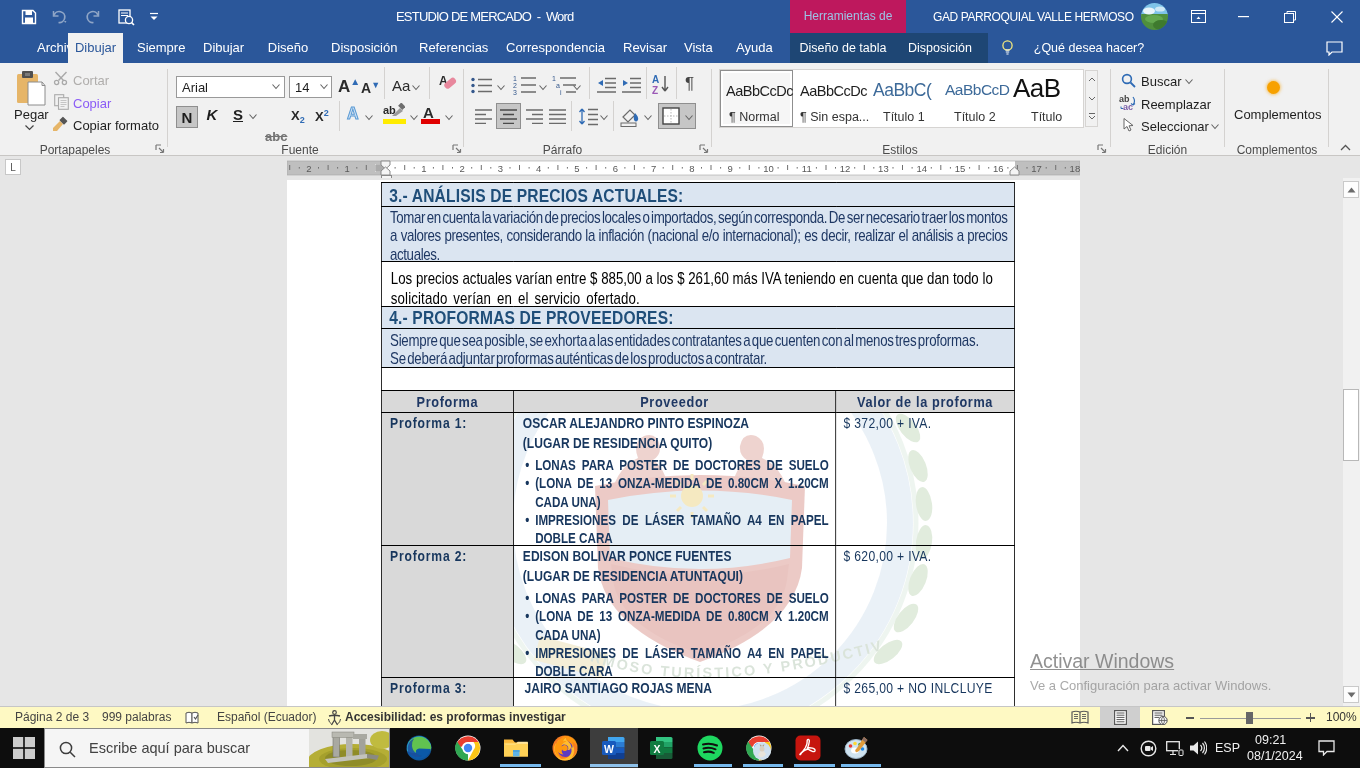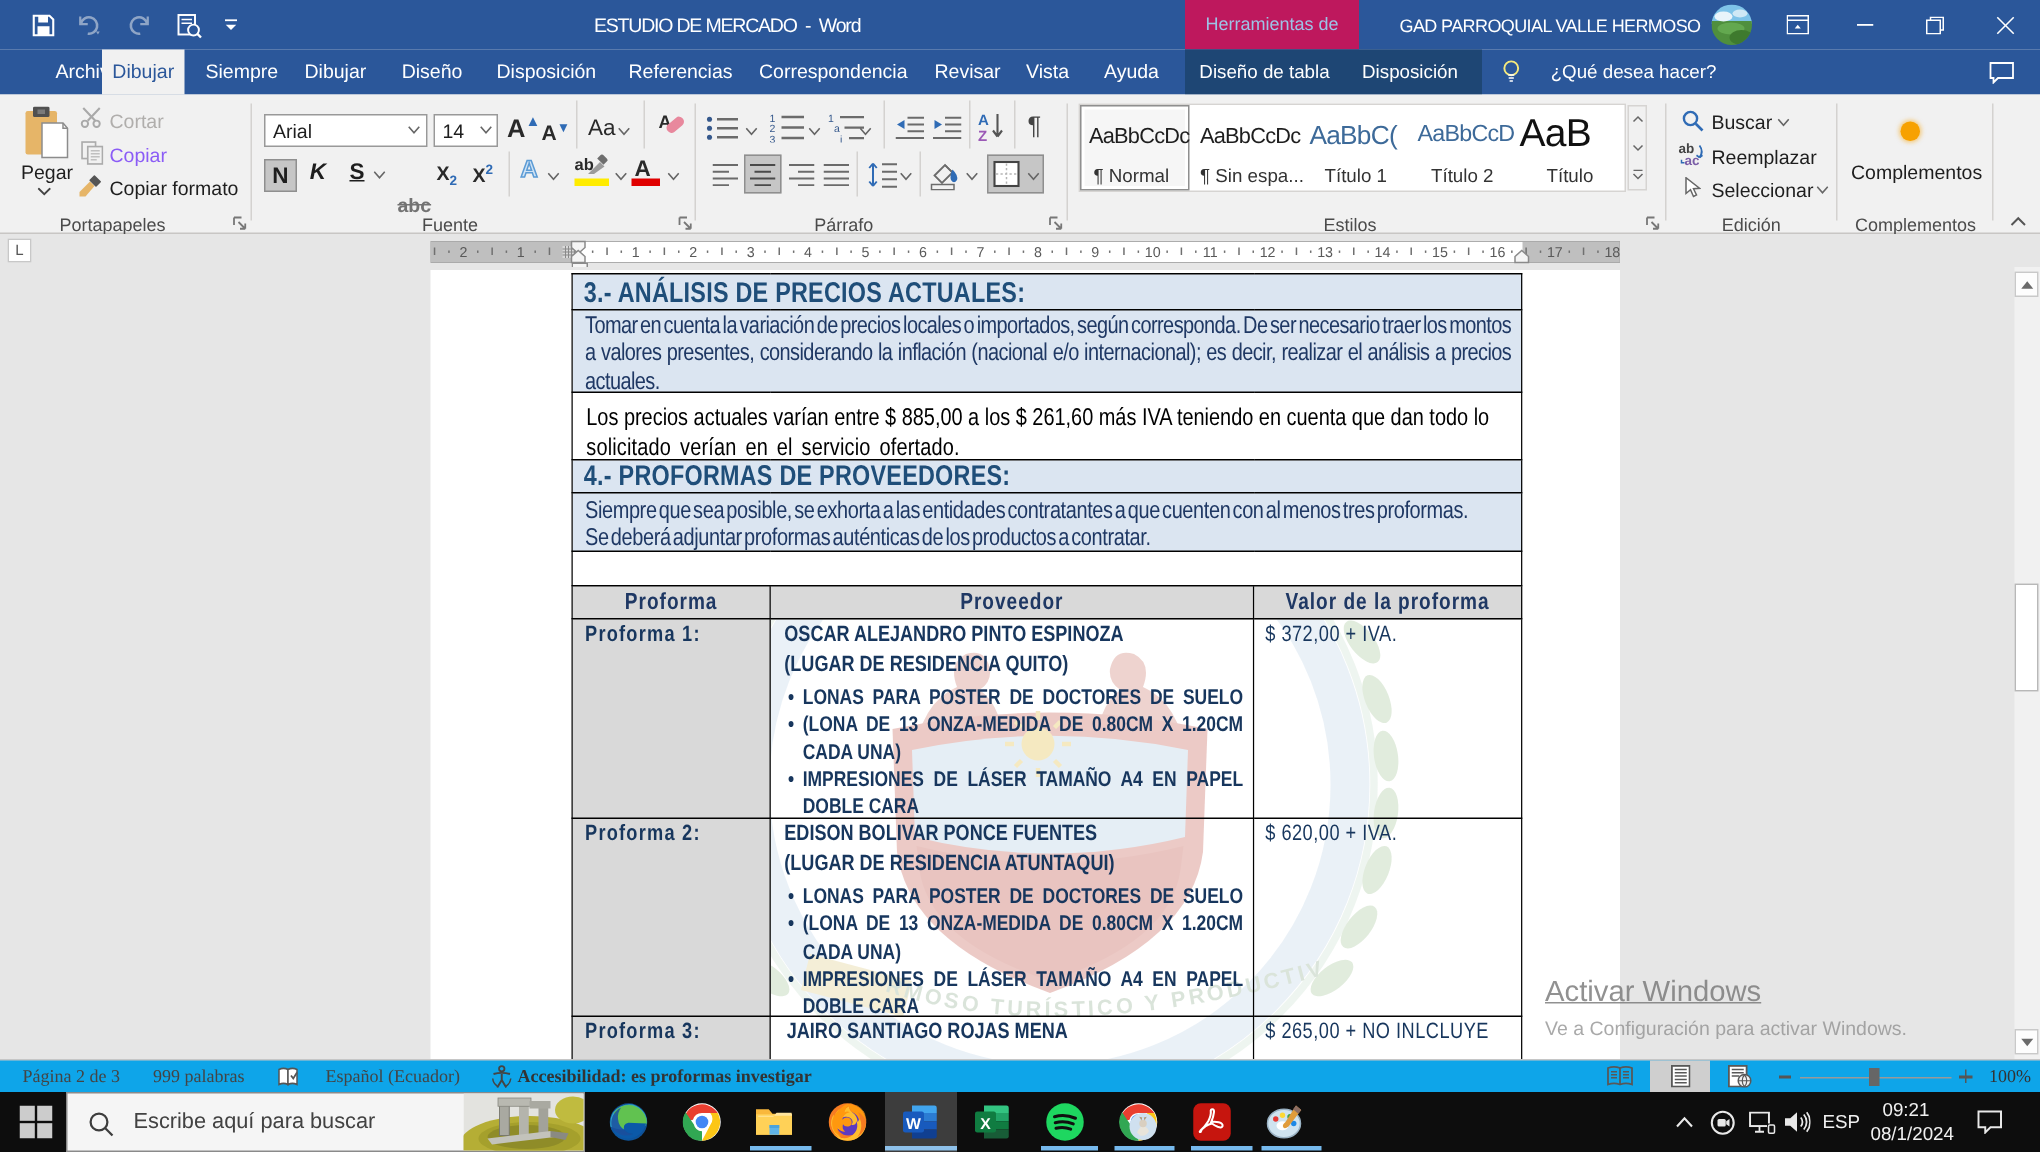--- a/index.html
+++ b/index.html
@@ -39,21 +39,21 @@
   #doctable .hdr { font-size:15.5px; font-weight:bold; color:#1f3864; text-align:center; letter-spacing:0.8px; padding:2px 0 0 0; }
   #doctable .pcell { font-size:14.8px; font-weight:bold; color:#17365d; letter-spacing:1px; padding:2px 0 0 10px; }
   #doctable .vcell { font-size:14.8px; color:#17365d; letter-spacing:0.4px; padding:2px 0 0 9px; }
   #doctable .prov { font-size:14.7px; font-weight:bold; color:#17365d; line-height:20.4px; padding:0 8px 0 11px; }
   .blist { font-size:14.2px; color:#17365d; line-height:18.4px; padding:2px 0 0 3px; }
   .bl { position:relative; padding-left:12px; text-align:justify; text-align-last:justify; white-space:nowrap; }
   .bl:before { content:"\2022"; position:absolute; left:0; top:0; }
   .blc { padding-left:12px; }
 
   
-  #statusbar { position:absolute; left:0; top:706px; width:1360px; height:22px; background:#0ea5e9; border-top:1px solid #c6c6c6; font-size:12px; color:#444;font-family:Liberation Serif, serif; }
+  #statusbar { position:absolute; left:0; top:706px; width:1360px; height:22px; background:#fef9c3; border-top:1px solid #c6c6c6; font-size:12px; color:#444; }
   .sbitem { position:absolute; top:3px; }
 
   
   #taskbar { position:absolute; left:0; top:728px; width:1360px; height:40px; background:#0d0d0d; }
   .tbicon { position:absolute; top:7px; width:26px; height:26px; }
   .runline { position:absolute; top:36px; height:3px; background:#76b9ed; }
 </style>
 </head>
 <body>
 <div id="screen">

